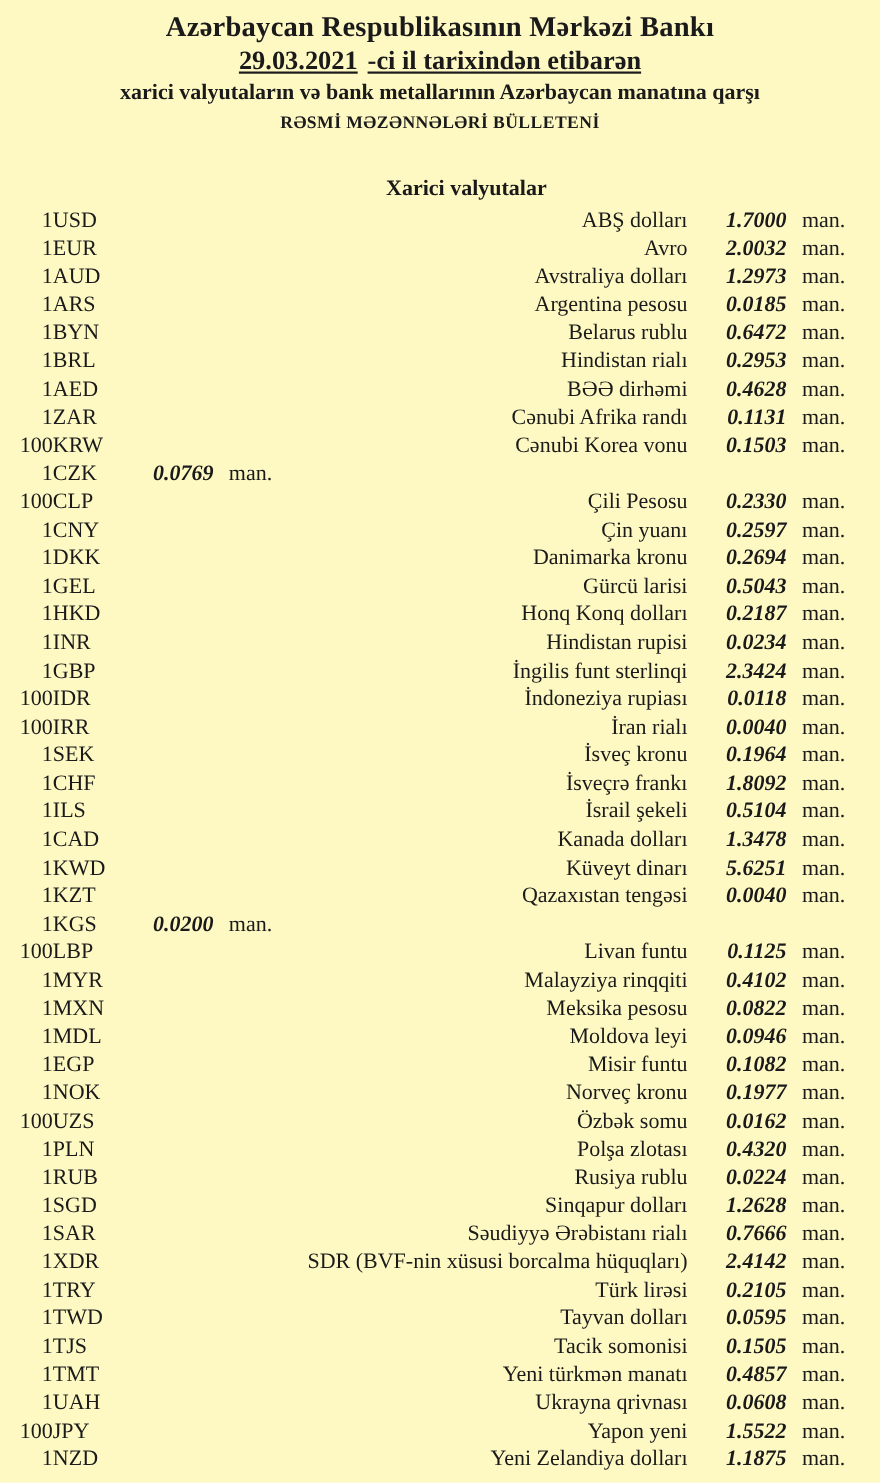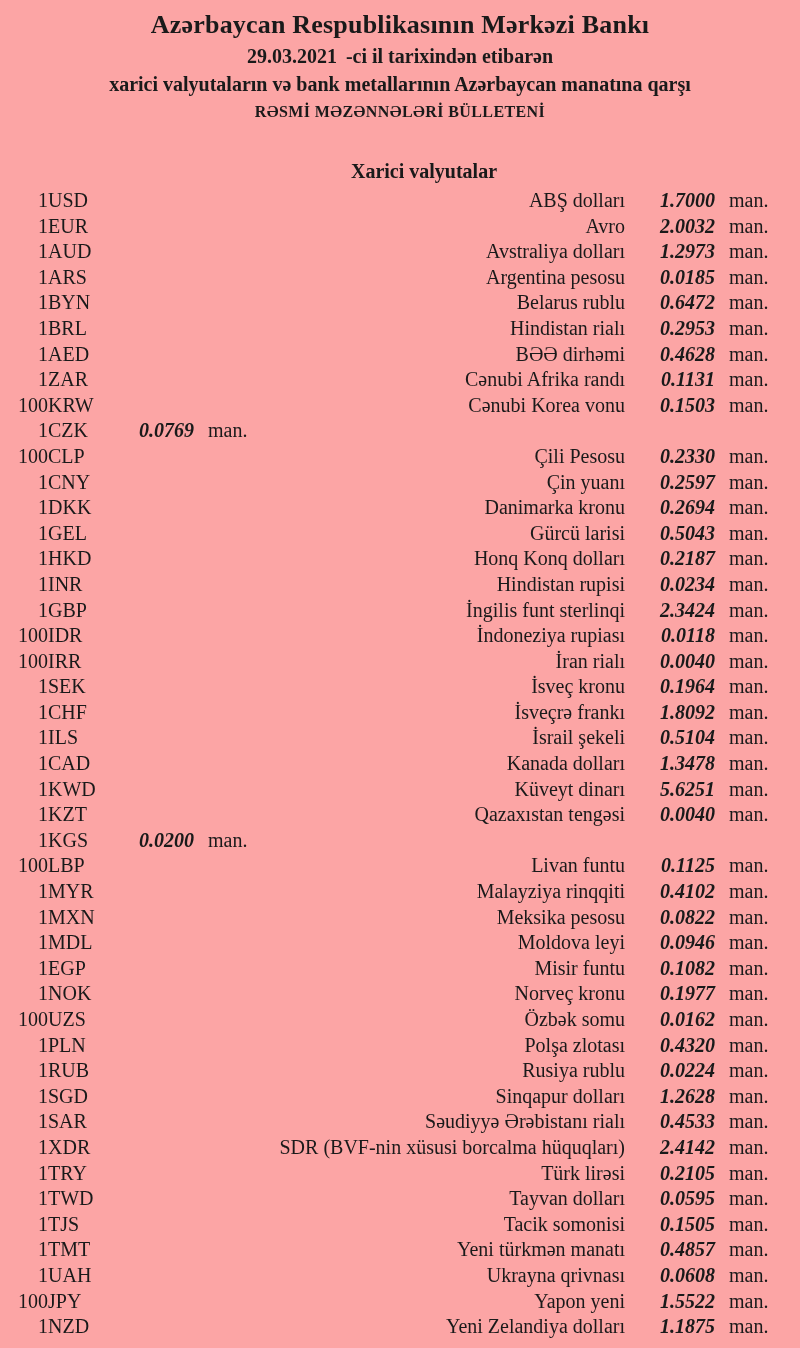--- a/index.html
+++ b/index.html
@@ -4,39 +4,40 @@
 <style>
   html, body {
     margin: 0;
     padding: 0;
     background: #ffffff;
   }
   .page {
     position: relative;
     width: 800px;
     height: 1348px;
-    background: #fca5a5;
+    background: #fef9c3;
     color: #1a1a1a;
     font-family: "Liberation Serif", "DejaVu Serif", serif;
     overflow: hidden;
   }
   .header {
     text-align: center;
     padding-top: 8px;
   }
   .bank-title {
     font-size: 26px;
     font-weight: bold;
     line-height: 34px;
     letter-spacing: 0.2px;
   }
   .date-line {
-    font-size: 20px;
+    font-size: 24px;
     font-weight: bold;
     line-height: 28px;
+    text-decoration: underline;
   }
   .date-suffix {
     margin-left: 9px;
   }
   .subject-line {
     font-size: 20px;
     font-weight: bold;
     line-height: 28px;
   }
   .bulletin-line {
@@ -358,21 +359,21 @@
       <span class="qty">1</span>
       <span class="code">SGD</span>
       <span class="name">Sinqapur dolları</span>
       <span class="rate">1.2628</span>
       <span class="unit">man.</span>
     </div>
       <div class="row">
       <span class="qty">1</span>
       <span class="code">SAR</span>
       <span class="name">Səudiyyə Ərəbistanı rialı</span>
-      <span class="rate">0.4533</span>
+      <span class="rate">0.7666</span>
       <span class="unit">man.</span>
     </div>
       <div class="row">
       <span class="qty">1</span>
       <span class="code">XDR</span>
       <span class="name">SDR (BVF-nin xüsusi borcalma hüquqları)</span>
       <span class="rate">2.4142</span>
       <span class="unit">man.</span>
     </div>
       <div class="row">

